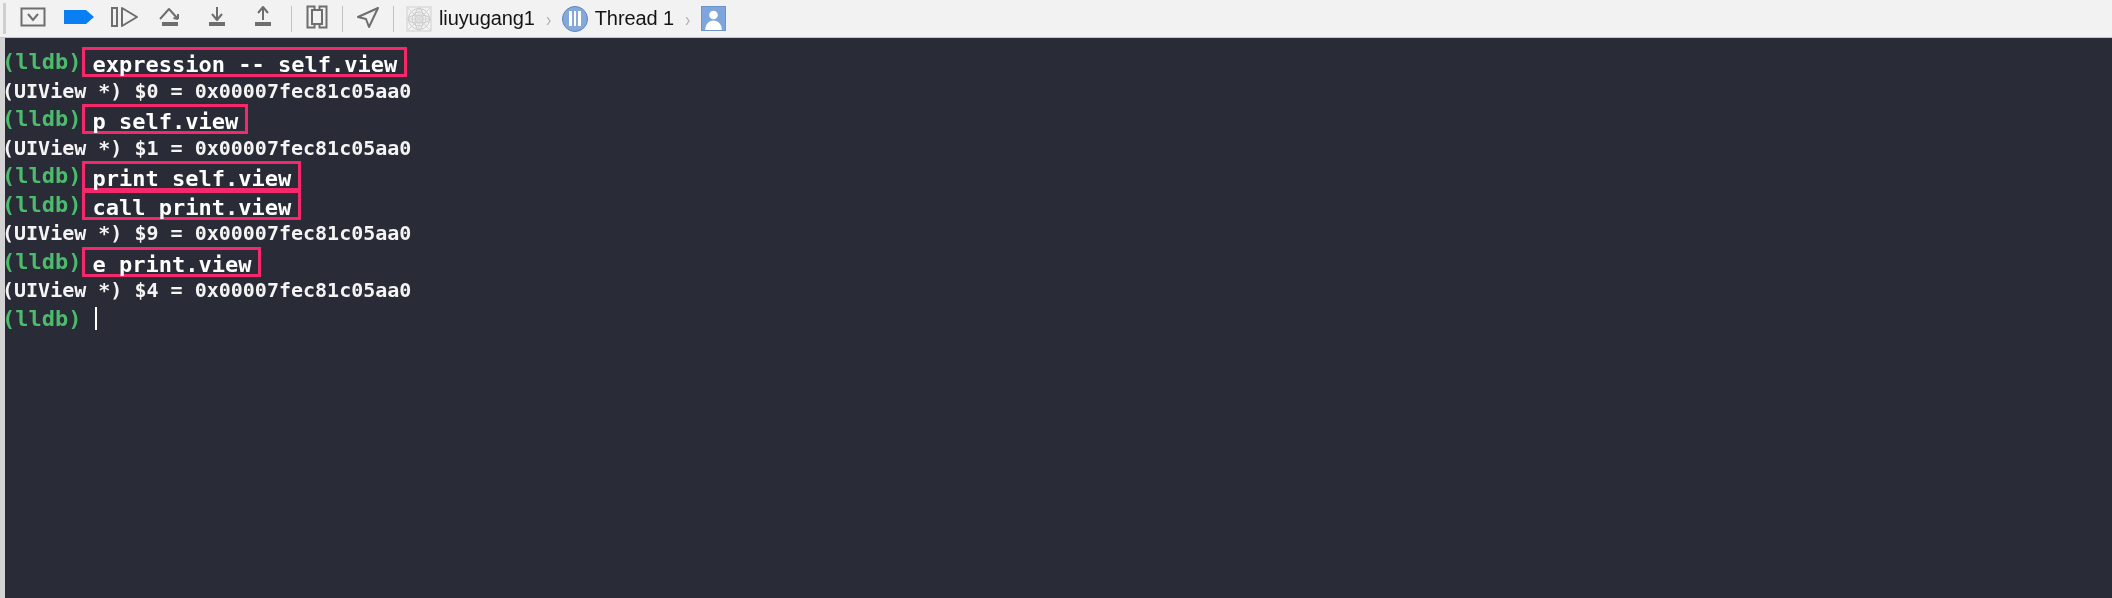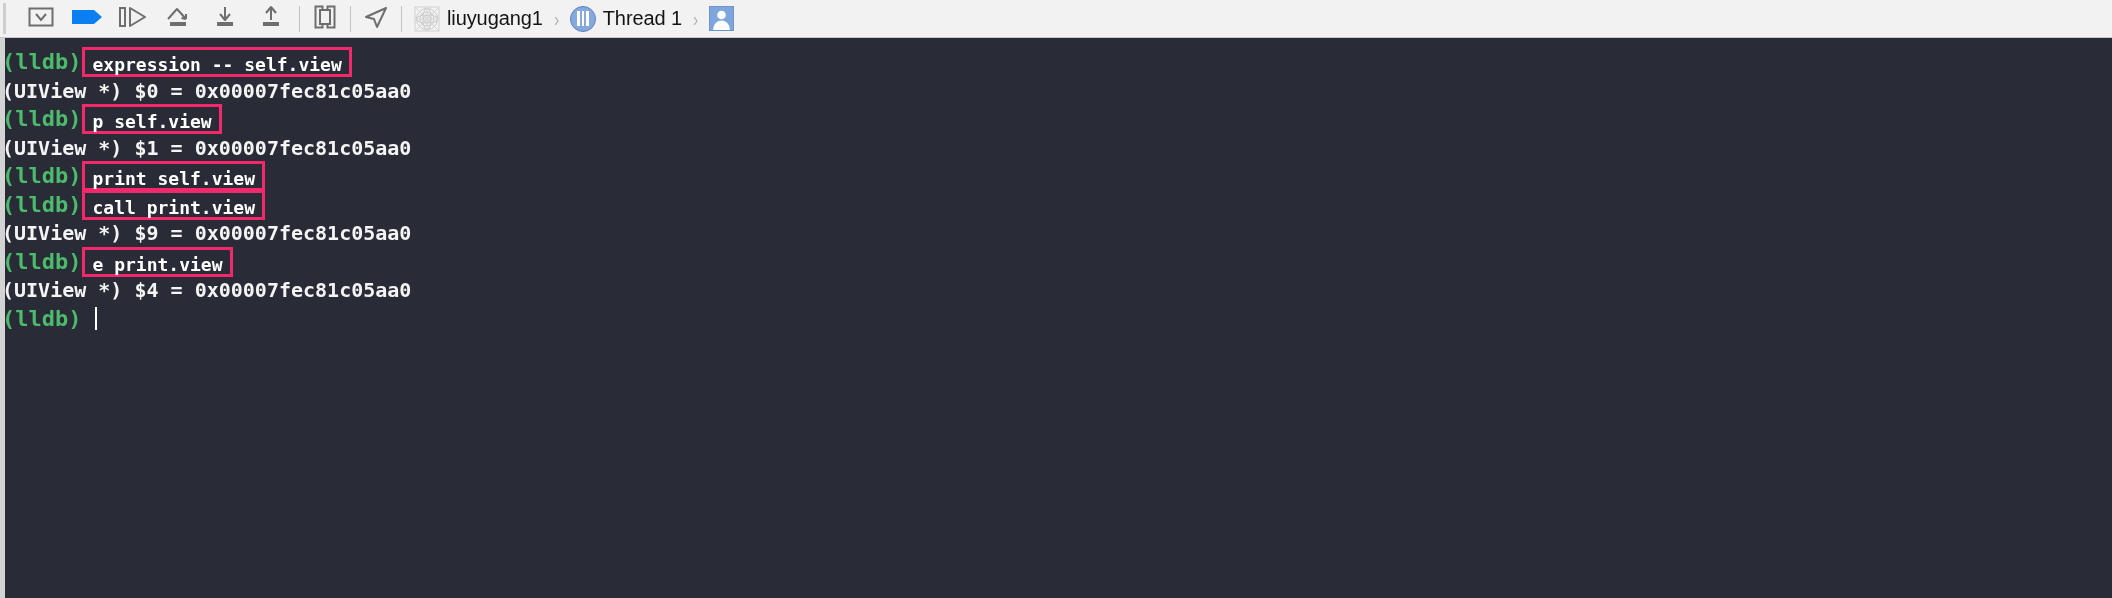--- a/index.html
+++ b/index.html
@@ -15,21 +15,21 @@
   }
 
   
   #debug-bar {
     height: 38px;
     box-sizing: border-box;
     background: #f2f2f2;
     border-bottom: 1px solid #c6c6c6;
     display: flex;
     align-items: center;
-    padding-left: 18px;
+    padding-left: 10px;
     position: relative;
   }
   #debug-bar::before {
     content: "";
     position: absolute;
     left: 3px; top: 3px; bottom: 3px;
     width: 3px;
     background: #cfcfcf;
   }
   .tb-btn {
@@ -149,21 +149,21 @@
     font-weight: bold;
     white-space: pre;
   }
   .cmd-box {
     display: inline-block;
     border: 3px solid #f4286b;
     padding: 0px 7px;
     margin-left: 1px;
     color: #ffffff;
     font-family: "DejaVu Sans Mono", "Liberation Mono", monospace;
-    font-size: 18px;
+    font-size: 22px;
     font-weight: bold;
     white-space: pre;
     line-height: 30px;
     height: 30px;
     box-sizing: border-box;
   }
   .out {
     color: #f4f4f4;
     font-family: "DejaVu Sans Mono", "Liberation Mono", monospace;
     font-size: 20px;

